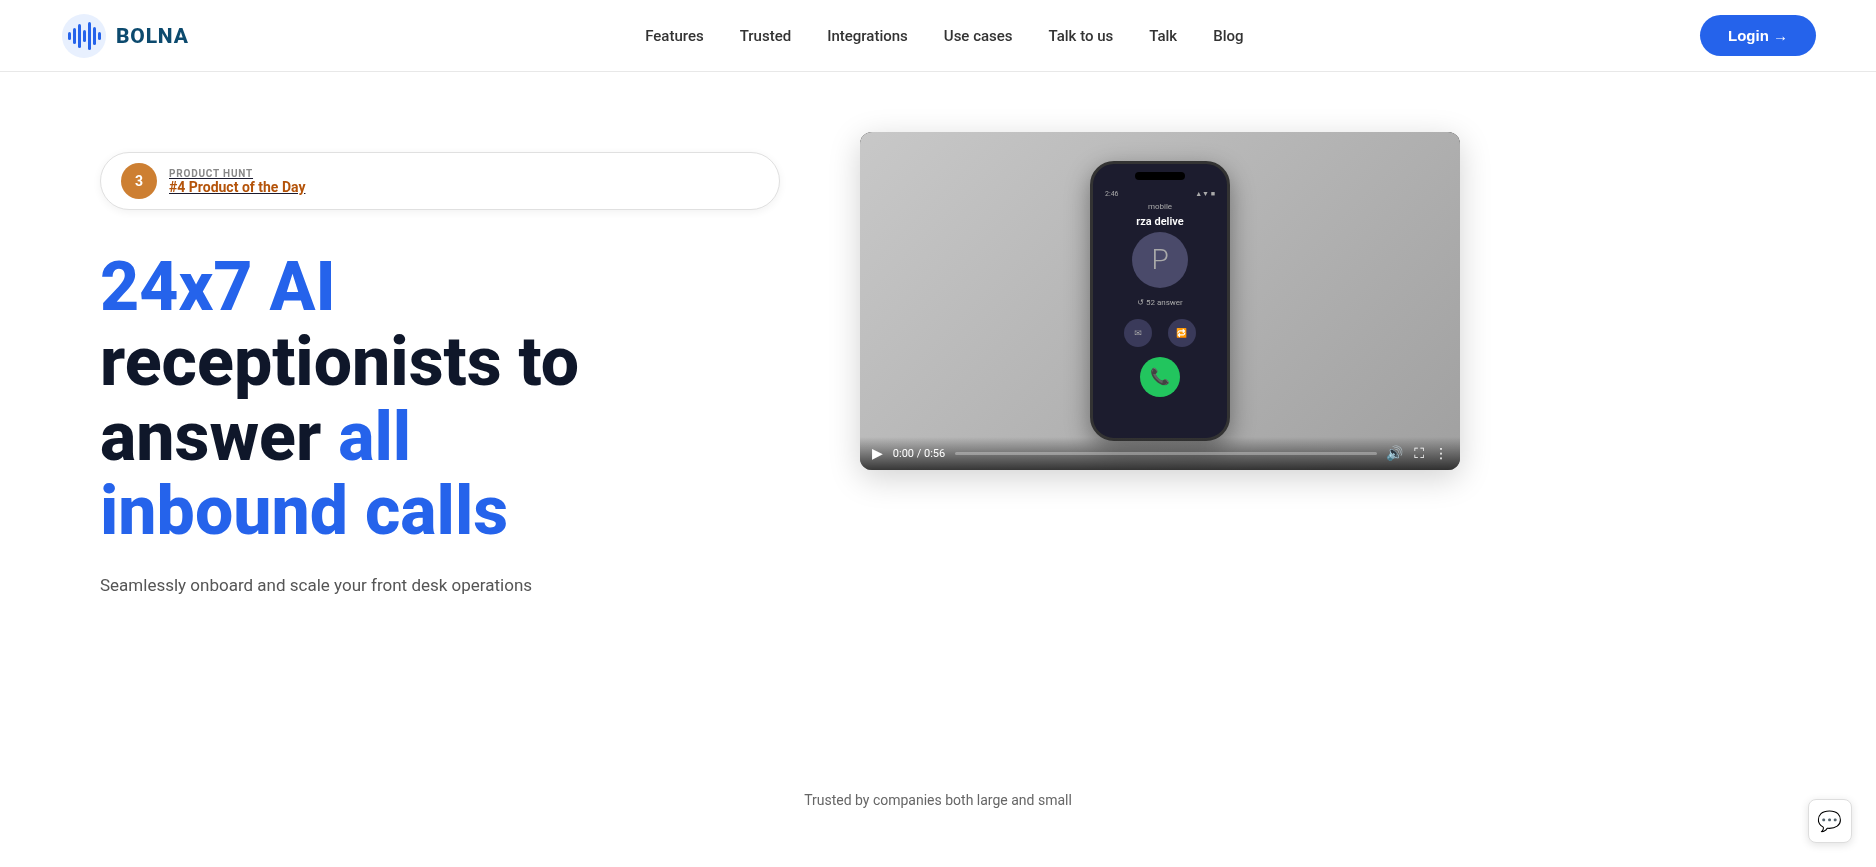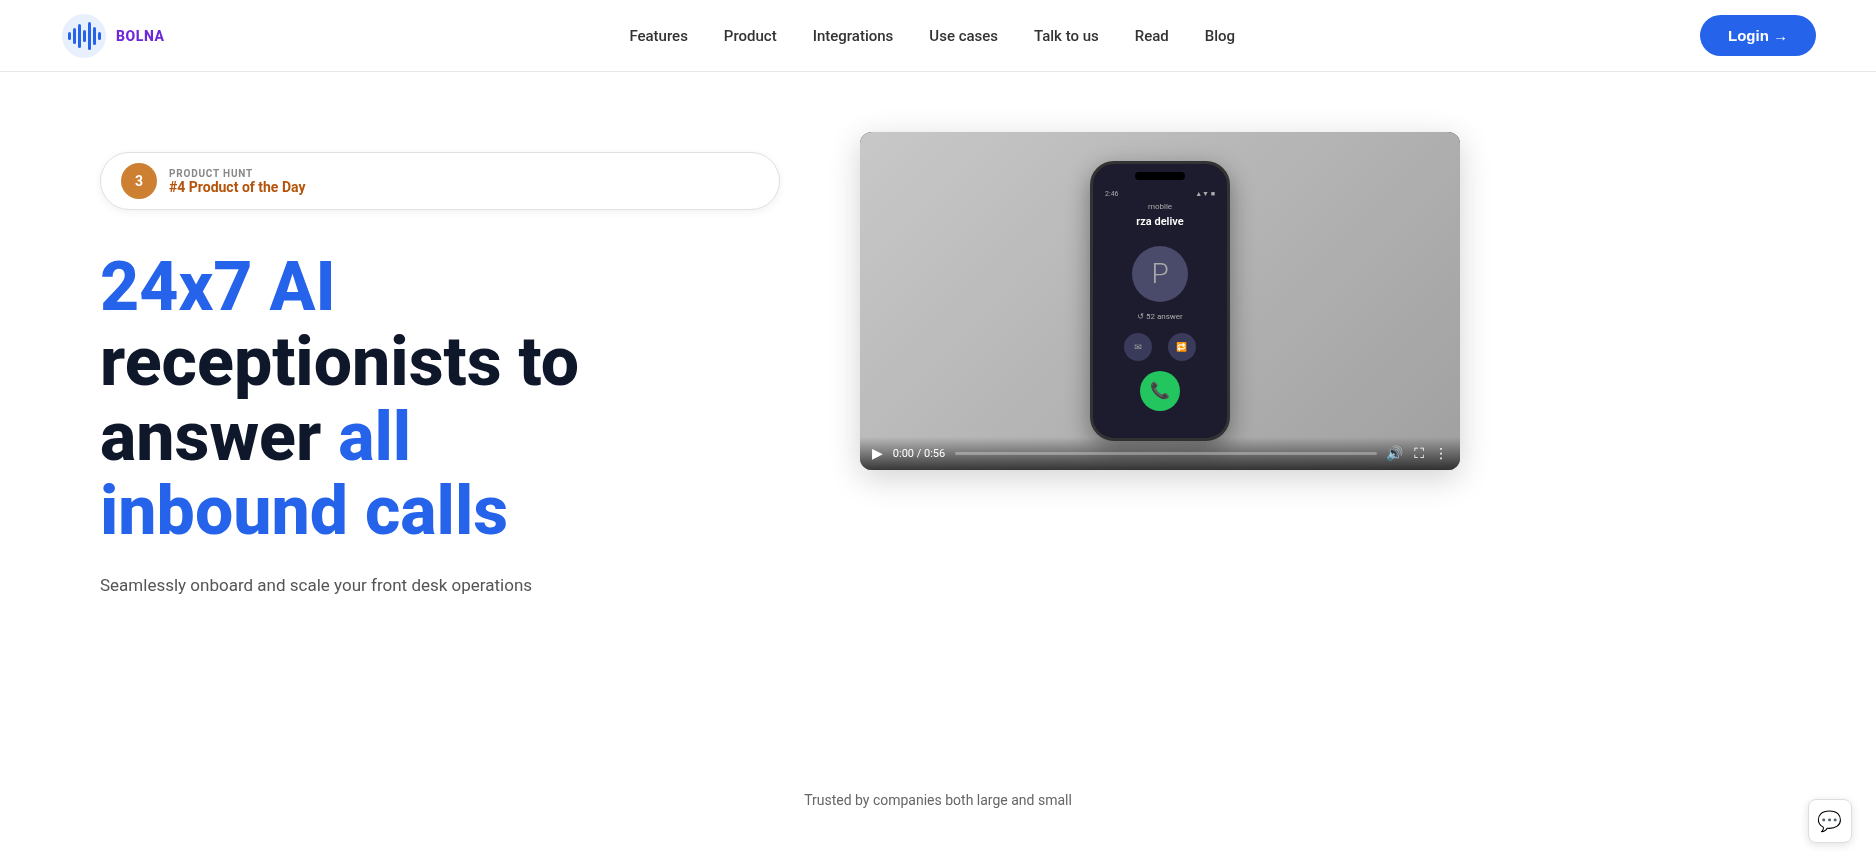--- a/index.html
+++ b/index.html
@@ -83,20 +83,21 @@
       display: flex;
       align-items: center;
       justify-content: center;
       color: #fff;
       font-weight: 700;
       font-size: 14px;
     }
     .ph-text {
       display: flex;
       flex-direction: column;
+      text-decoration: underline;
     }
     .ph-label {
       font-size: 10px;
       font-weight: 700;
       color: #888;
       letter-spacing: 0.08em;
       text-transform: uppercase;
     }
     .ph-title {
       font-size: 14px;
@@ -210,21 +211,21 @@
       font-size: 8px;
       color: #aaa;
       text-align: center;
       margin-bottom: 4px;
     }
     .phone-caller-name {
       font-size: 11px;
       color: #fff;
       font-weight: 600;
       text-align: center;
-      margin-bottom: 18px;
+      margin-bottom: 4px;
     }
     .phone-big-letter {
       width: 56px;
       height: 56px;
       background: #4a4a6a;
       border-radius: 50%;
       display: flex;
       align-items: center;
       justify-content: center;
       color: #aaa;
@@ -341,30 +342,30 @@
       <circle cx="24" cy="24" r="22" fill="#e8f0fe"></circle>
 
       <rect x="8" y="20" width="3" height="8" rx="1.5" fill="#2563eb"></rect>
       <rect x="13" y="16" width="3" height="16" rx="1.5" fill="#2563eb"></rect>
       <rect x="18" y="12" width="3" height="24" rx="1.5" fill="#2563eb"></rect>
       <rect x="23" y="18" width="3" height="12" rx="1.5" fill="#2563eb"></rect>
       <rect x="28" y="10" width="3" height="28" rx="1.5" fill="#2563eb"></rect>
       <rect x="33" y="15" width="3" height="18" rx="1.5" fill="#2563eb"></rect>
       <rect x="38" y="20" width="3" height="8" rx="1.5" fill="#2563eb"></rect>
     </svg>
-    <span style="font-size:14px;font-weight:800;color:#6d28d9;letter-spacing:0.04em;text-align:right;">BOLNA</span>
+    <span style="font-size:21px;font-weight:800;color:#0c4a6e;letter-spacing:0.04em;text-align:right;">BOLNA</span>
   </a>
 
   <ul class="nav-links">
     <li><a href="#">Features</a></li>
-    <li><a href="#">Product</a></li>
+    <li><a href="#">Trusted</a></li>
     <li><a href="#">Integrations</a></li>
     <li><a href="#">Use cases</a></li>
     <li><a href="#">Talk to us</a></li>
-    <li><a href="#">Read</a></li>
+    <li><a href="#">Talk</a></li>
     <li><a href="#">Blog</a></li>
   </ul>
 
   <button class="login-btn">Login →</button>
 </nav>
 
 <section class="hero">
   <div class="hero-left">
 
     <div class="product-hunt-badge" style="display:flex;align-items:center;gap:12px;border:1px solid #e0e0e0;border-radius:32px;padding:10px 20px;margin-bottom:40px;background:#fff;box-shadow:0 2px 8px rgba(0,0,0,0.06);">

